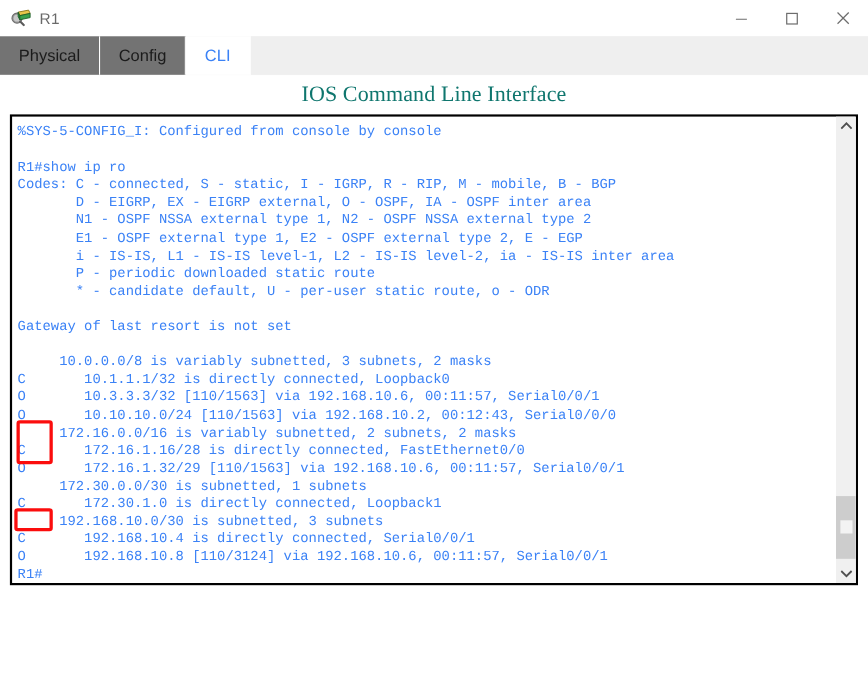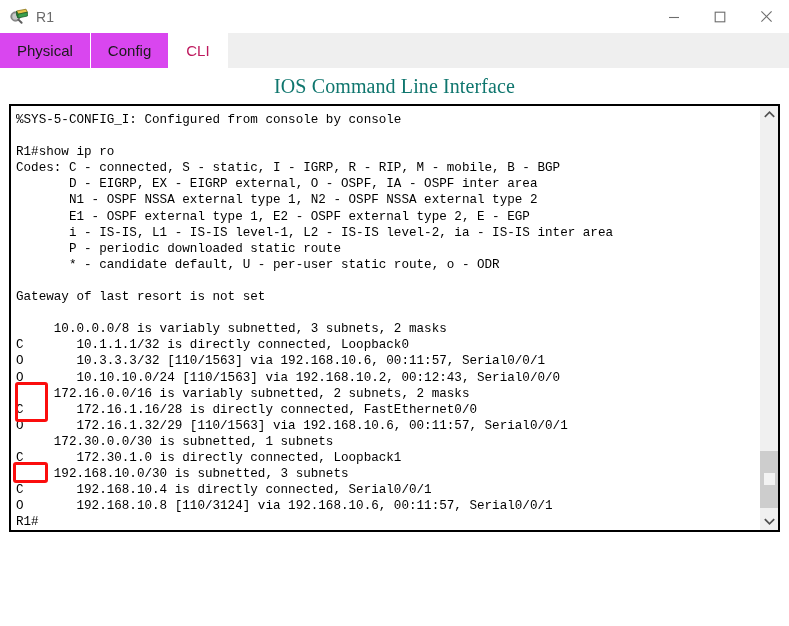--- a/index.html
+++ b/index.html
@@ -90,30 +90,30 @@
     height: 0;
   }
   .tab {
     height: 35px;
     padding: 0 17px;
     display: flex;
     align-items: center;
     justify-content: center;
     font-size: 15px;
     color: #1b1b1b;
-    background: #d946ef;
+    background: #737373;
     border-right: 1px solid #ffffff;
     box-sizing: border-box;
     cursor: default;
     white-space: nowrap;
     font-family: "Liberation Sans", sans-serif;
   }
   .tab.active {
     background: #ffffff;
-    color: #be185d;
+    color: #3b82f6;
   }
   #tab-filler {
     flex: 1 1 auto;
     height: 35px;
     background: #efefef;
   }
 
   
   #content-pane {
     flex: 1 1 auto;
@@ -148,21 +148,21 @@
     flex: 1 1 auto;
     position: relative;
     overflow: hidden;
     padding: 6px 0 0 5px;
     box-sizing: border-box;
   }
   .term-line {
     font-family: "Liberation Mono", "DejaVu Sans Mono", monospace;
     font-size: 12.6px;
     line-height: 16.1px;
-    color: #000000;
+    color: #3b82f6;
     white-space: pre;
     letter-spacing: 0px;
     height: 16.1px;
   }
 
   
   .anno-box {
     position: absolute;
     border: 3px solid #fb0d0d;
     border-radius: 3px;

